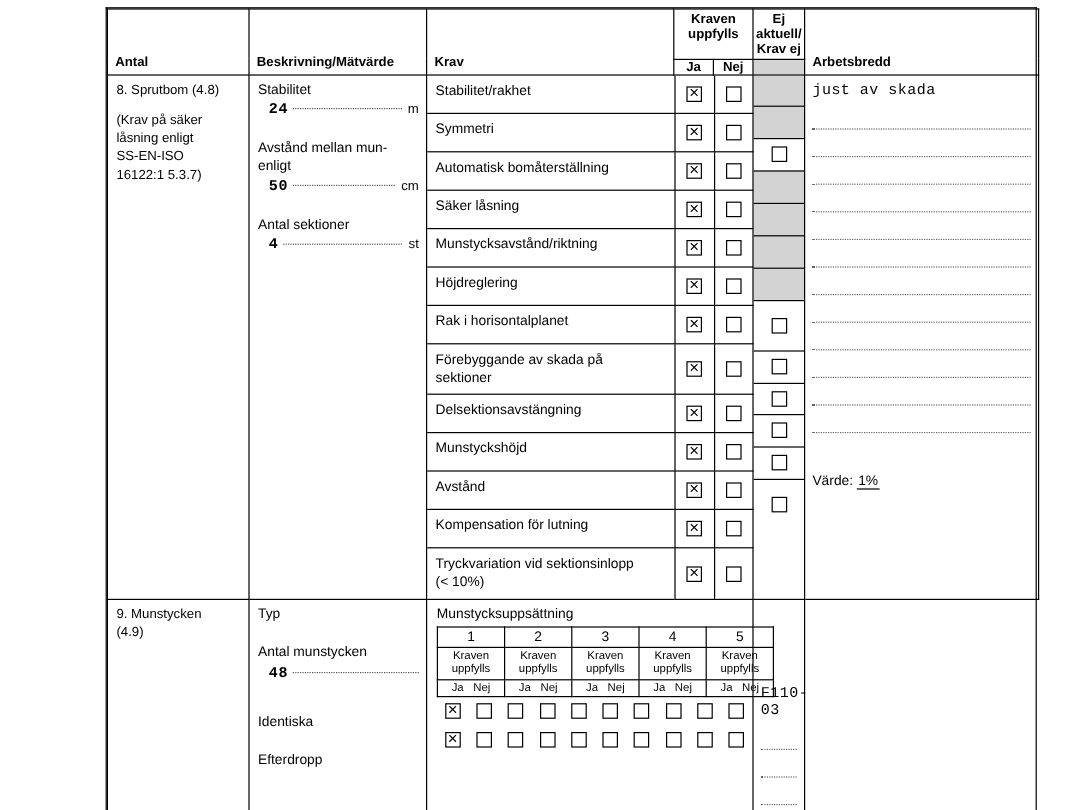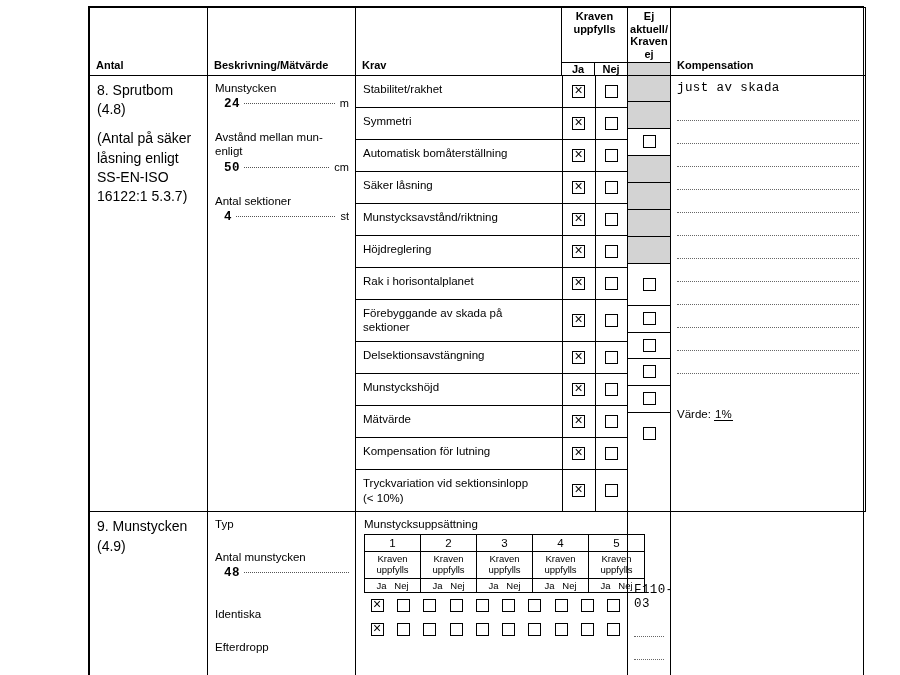--- a/index.html
+++ b/index.html
@@ -47,21 +47,21 @@
   .jan { font-size: 10px; font-weight: normal; }
 
   
   col.c-moment { width: 118px; }
   col.c-besk   { width: 148px; }
   col.c-krav   { width: 206px; }
   col.c-ja     { width: 33px; }
   col.c-nej    { width: 33px; }
   col.c-ej     { width: 43px; }
   col.c-ant    { width: 195px; }
-  .moment-cell { font-size: 14px; line-height: 1.38; padding: 5px 4px 6px 7px; }
+  .moment-cell { font-size: 11px; line-height: 1.38; padding: 5px 4px 6px 7px; }
   .krav-cell { padding: 6px 6px 6px 7px; line-height: 1.3; height: 19px; }
   .krav-cell.two { line-height: 1.28; }
   .ant-cell { padding: 5px 6px; }
 
   .cb-td { text-align: center; vertical-align: middle; }
   .cb {
     display: inline-block;
     width: 13px; height: 13px;
     border: 1.4px solid #000;
     background: #fff;
@@ -161,43 +161,43 @@
         <td rowspan="2" class="hdr-left">Antal</td>
         <td rowspan="2" class="hdr-left">Beskrivning/Mätvärde</td>
         <td rowspan="2" class="hdr-left">Krav</td>
         <td colspan="2" class="kravenuppfylls">
           <div>Kraven</div>
           <div>uppfylls</div>
         </td>
         <td class="kravenuppfylls">
           <div>Ej</div>
           <div>aktuell/</div>
-          <div>Kraven ej</div>
-        </td>
-        <td rowspan="2" class="hdr-left">Kompensation</td>
+          <div>Krav ej</div>
+        </td>
+        <td rowspan="2" class="hdr-left">Arbetsbredd</td>
       </tr>
       <tr class="hdr">
         <td class="jan">Ja</td>
         <td class="jan">Nej</td>
         <td class="greycell"></td>
       </tr>
 
       <tr>
 
         <td class="moment-cell">
           <div>8. Sprutbom (4.8)</div>
           <div style="height:10px"></div>
-          <div>(Antal på säker</div>
+          <div>(Krav på säker</div>
           <div>låsning enligt</div>
           <div>SS-EN-ISO</div>
           <div>16122:1 5.3.7)</div>
         </td>
 
         <td>
-          <div class="meas-label">Munstycken</div>
+          <div class="meas-label">Stabilitet</div>
           <div class="meas-row">
             <span class="meas-val">24</span>
             <span class="dots"></span>
             <span class="unit">m</span>
           </div>
 
           <div class="blockspace"></div>
 
           <div class="meas-label">
             <div>Avstånd mellan mun-</div>
@@ -274,21 +274,21 @@
               <td class="krav-cell" style="border-left:none">Delsektionsavstängning</td>
               <td class="cb-td"><span class="cb x"></span></td>
               <td class="cb-td" style="border-right:none"><span class="cb"></span></td>
             </tr>
             <tr>
               <td class="krav-cell" style="border-left:none">Munstyckshöjd</td>
               <td class="cb-td"><span class="cb x"></span></td>
               <td class="cb-td" style="border-right:none"><span class="cb"></span></td>
             </tr>
             <tr>
-              <td class="krav-cell" style="border-left:none">Mätvärde</td>
+              <td class="krav-cell" style="border-left:none">Avstånd</td>
               <td class="cb-td"><span class="cb x"></span></td>
               <td class="cb-td" style="border-right:none"><span class="cb"></span></td>
             </tr>
             <tr>
               <td class="krav-cell" style="border-left:none">Kompensation för lutning</td>
               <td class="cb-td"><span class="cb x"></span></td>
               <td class="cb-td" style="border-right:none"><span class="cb"></span></td>
             </tr>
             <tr>
               <td class="krav-cell two" style="border-left:none;border-bottom:none">

